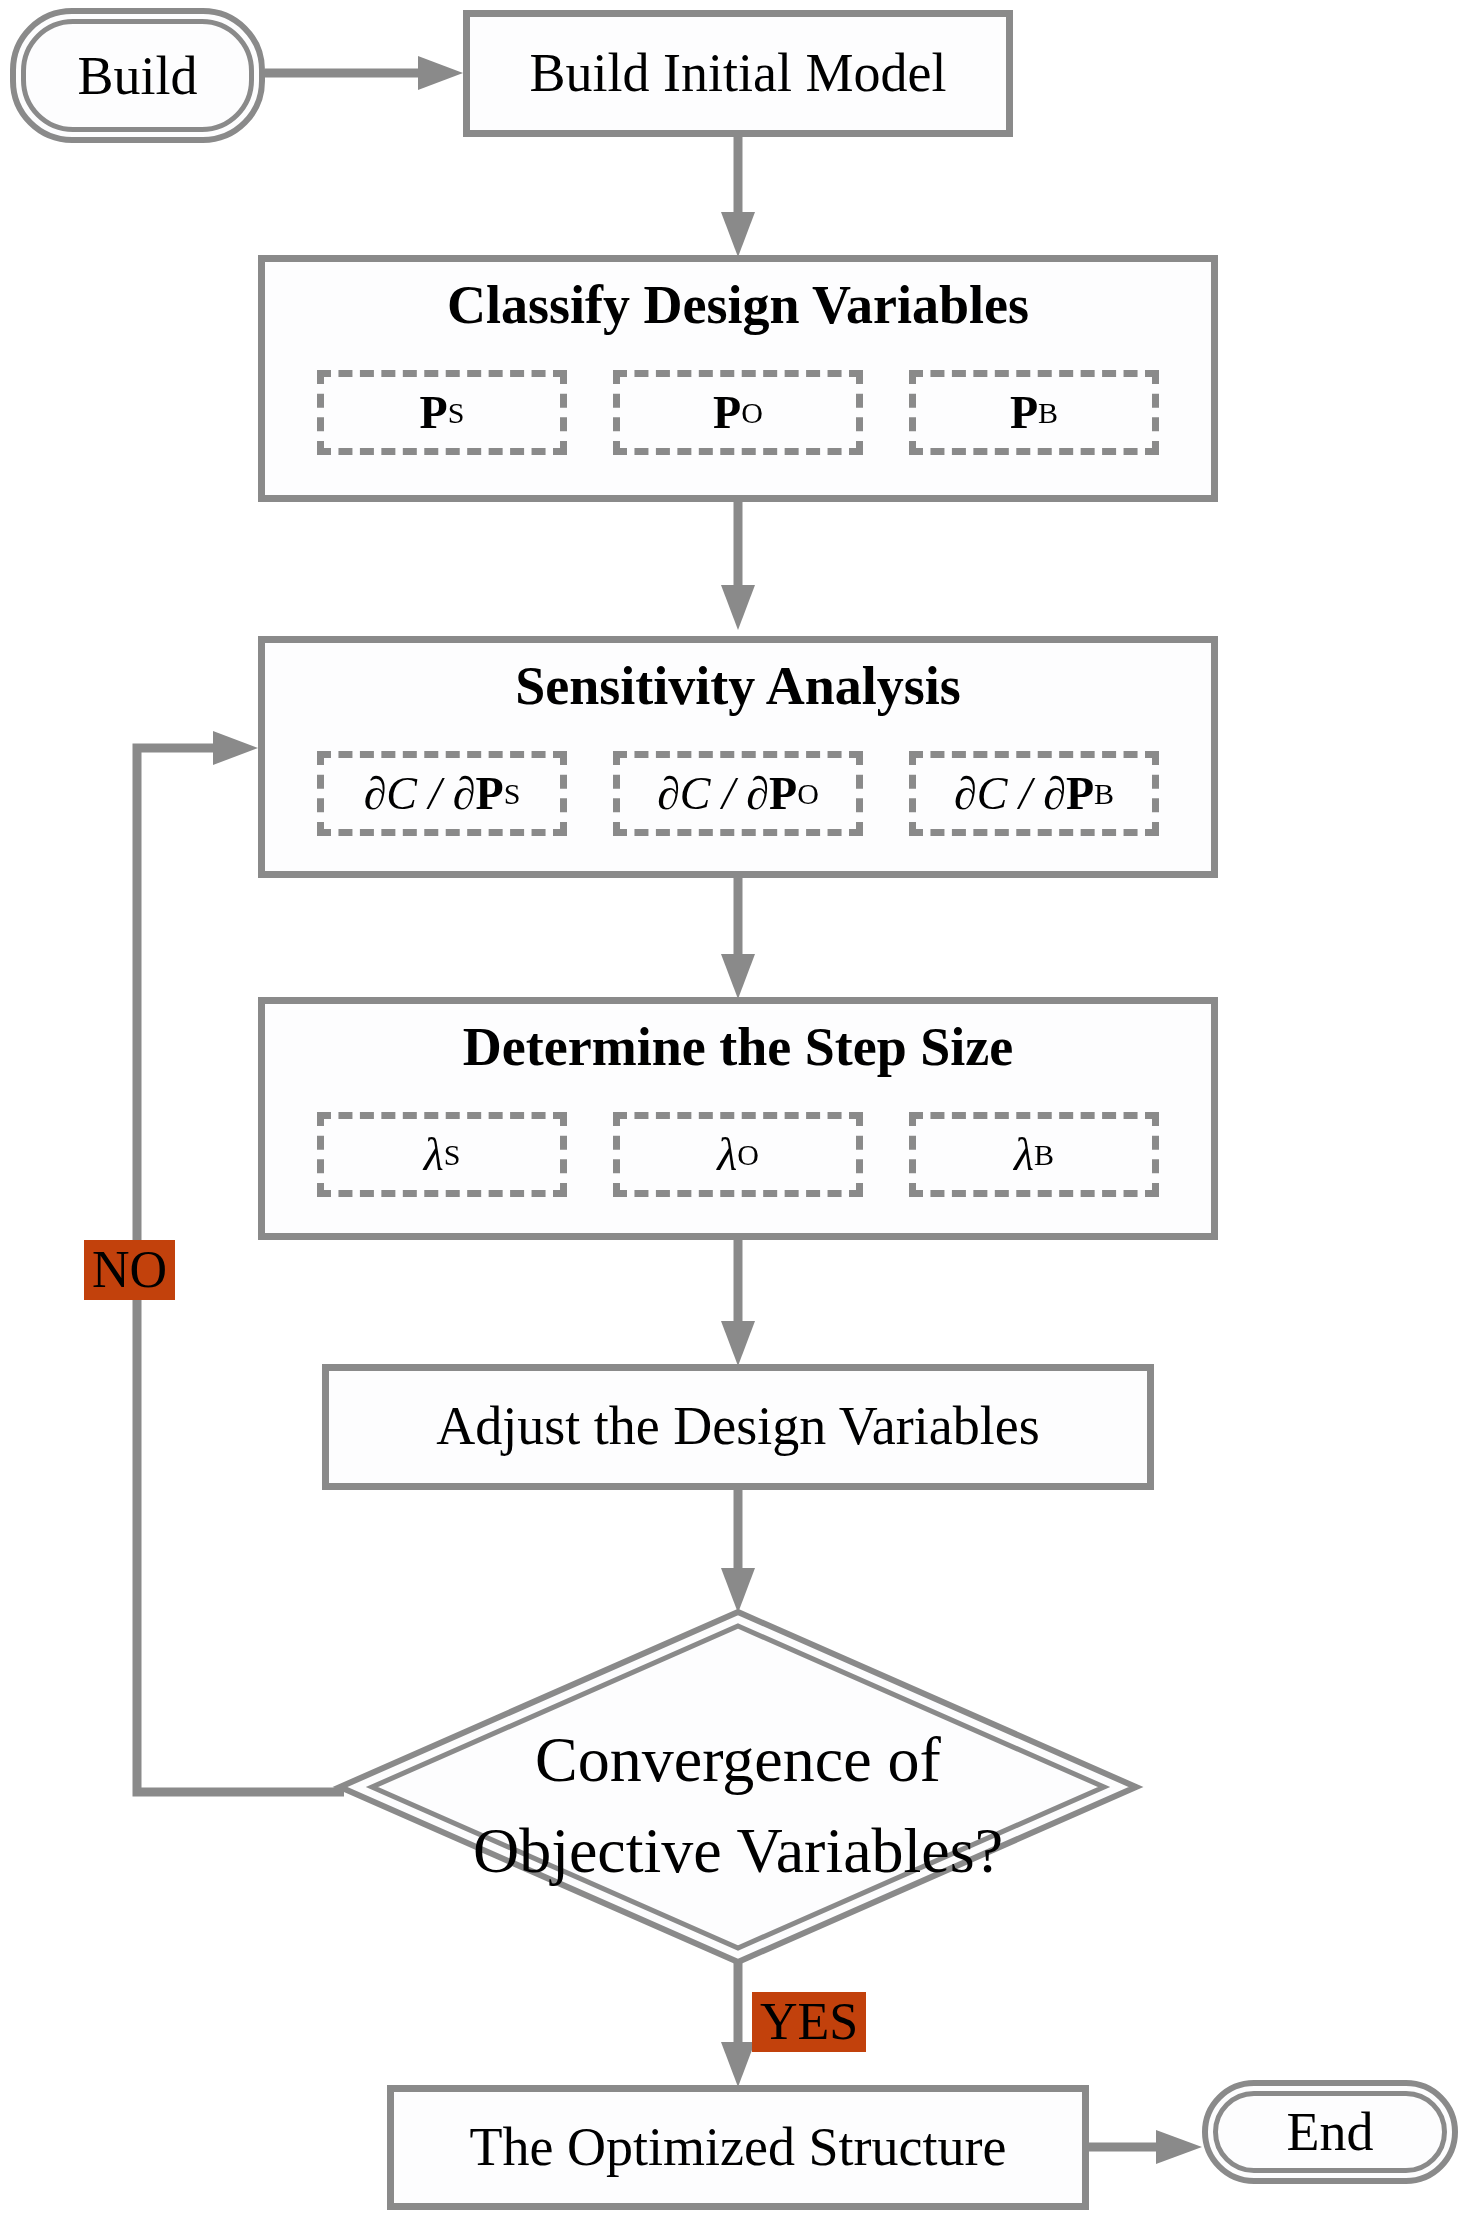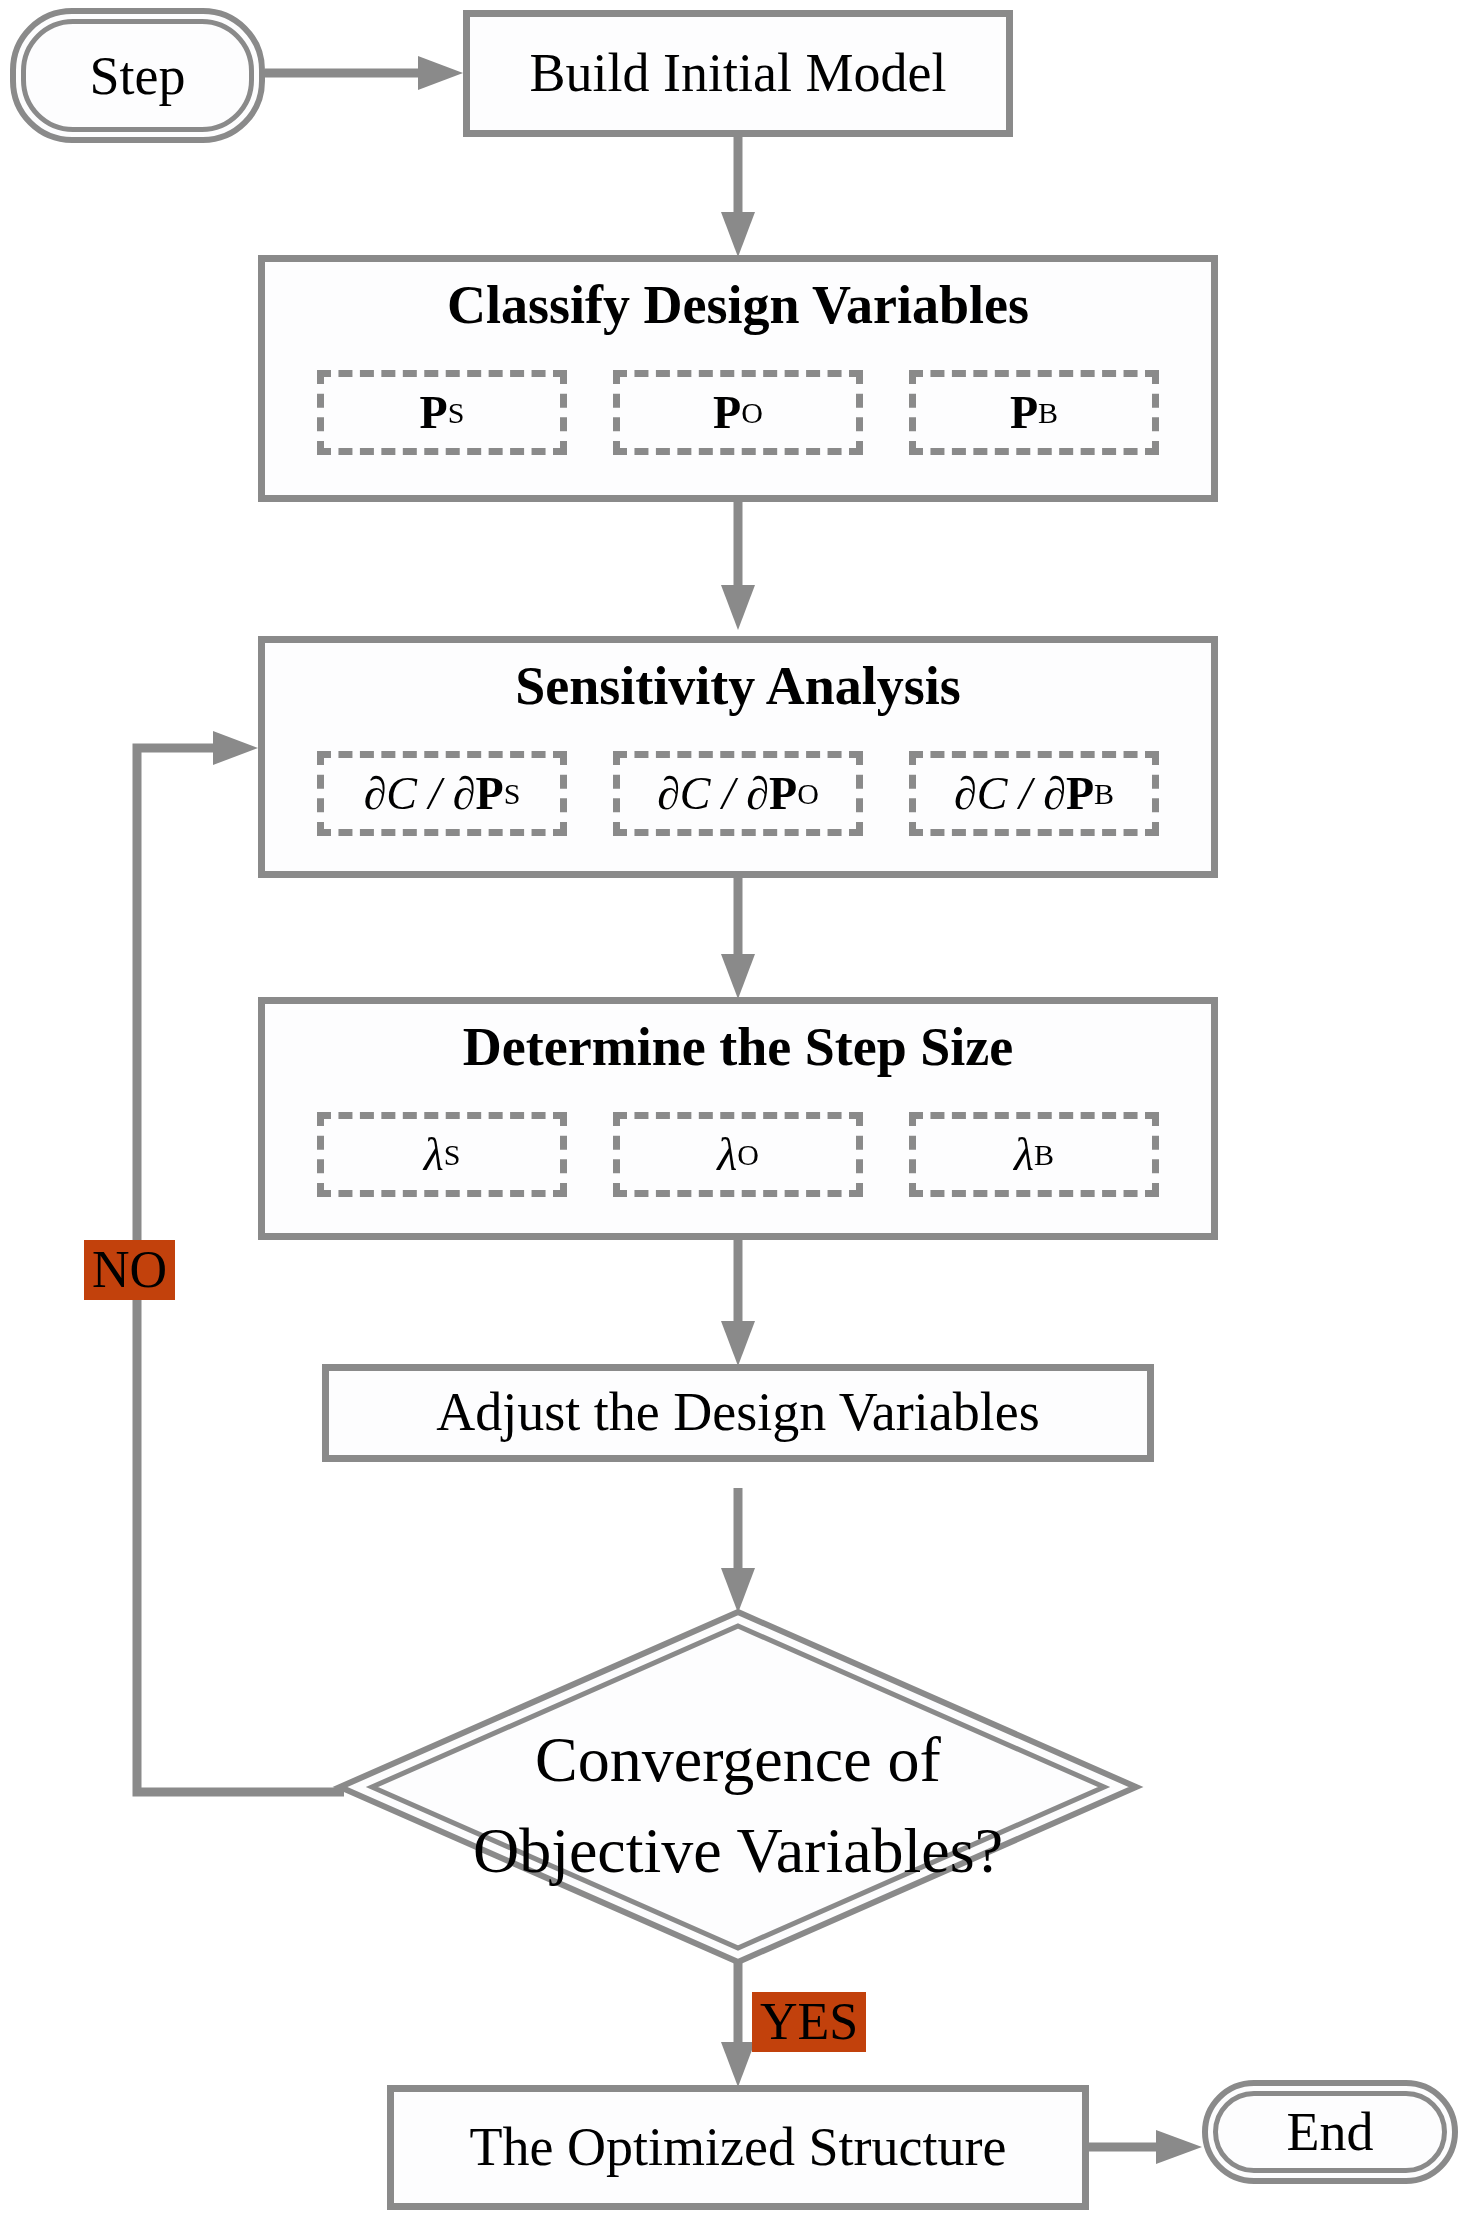--- a/index.html
+++ b/index.html
@@ -77,21 +77,21 @@
 
     <line x1="1089" y1="2147" x2="1160" y2="2147" stroke="#8a8a8a" stroke-width="9"></line>
     <polygon points="1156,2130 1156,2164 1202,2147" fill="#8a8a8a"></polygon>
 
     <polyline points="344,1792 137,1792 137,748 216,748" fill="none" stroke="#8a8a8a" stroke-width="9" stroke-linejoin="miter"></polyline>
     <polygon points="213,731 213,765 258,748" fill="#8a8a8a"></polygon>
   </svg>
 
   <div class="terminal" style="left:10px;top:8px;width:255px;height:135px;">
     <div class="inner">
-      <span>Step</span>
+      <span>Build</span>
     </div>
   </div>
 
   <div class="box label-lg" style="left:463px;top:10px;width:550px;height:127px;">
     <span>Build Initial Model</span>
   </div>
 
   <div class="box section" style="left:258px;top:255px;width:960px;height:247px;">
     <div class="title">Classify Design Variables</div>
     <div class="subrow">
@@ -142,21 +142,21 @@
           <span class="m-italic">λ</span>
           <sup>O</sup>
         </div>
       <div class="sub">
           <span class="m-italic">λ</span>
           <sup>B</sup>
         </div>
     </div>
   </div>
 
-  <div class="box label-lg" style="left:322px;top:1364px;width:832px;height:98px;">
+  <div class="box label-lg" style="left:322px;top:1364px;width:832px;height:126px;">
     <span>Adjust the Design Variables</span>
   </div>
 
   <div class="decision-text">
     <div>Convergence of</div>
     <div>Objective Variables?</div>
   </div>
 
   <div class="edge-label" id="no-label">NO</div>
   <div class="edge-label" id="yes-label">YES</div>

